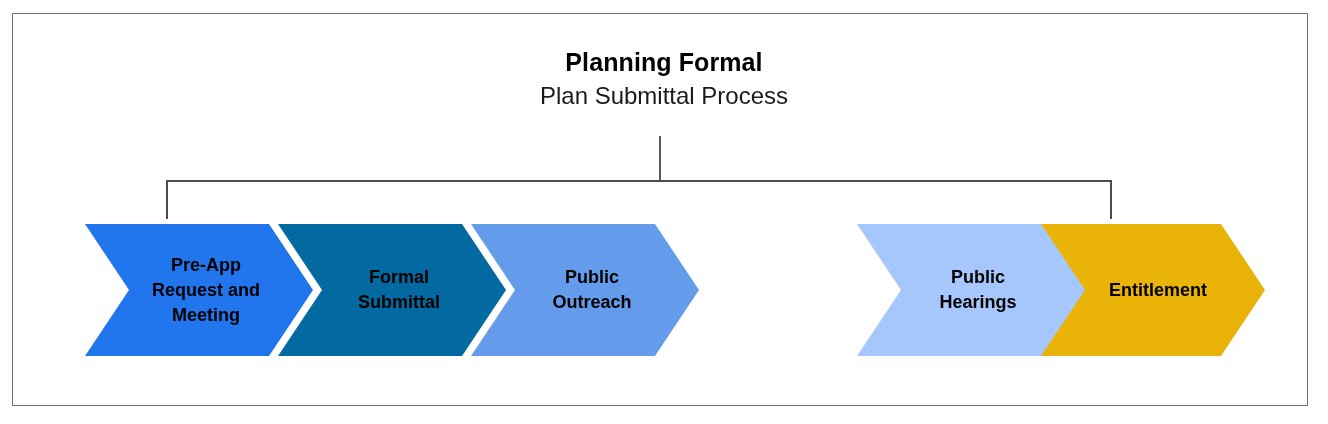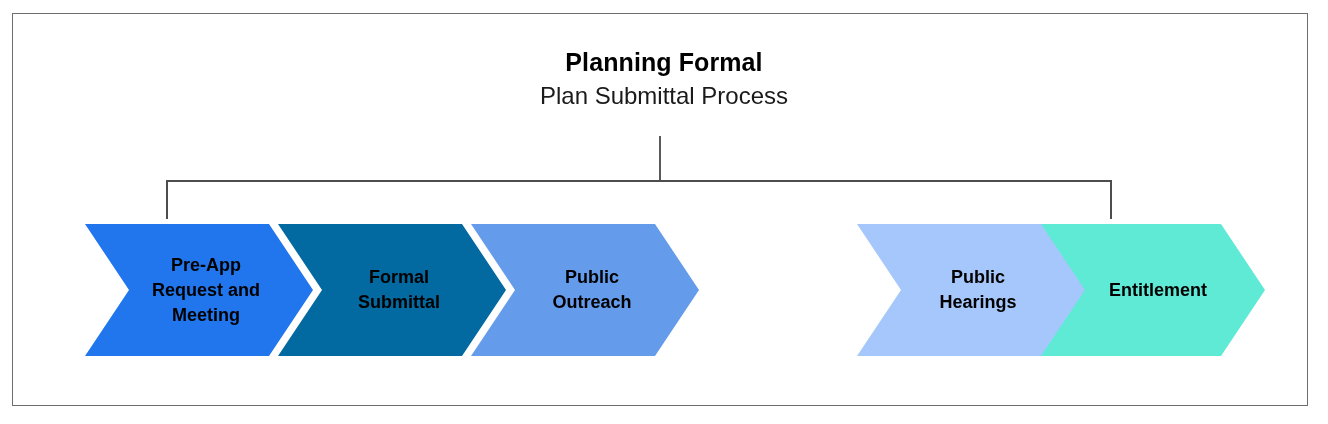--- a/index.html
+++ b/index.html
@@ -147,18 +147,18 @@
       <span class="chev-label">Public
 Outreach</span>
     </div>
 
 
     <div class="chev" style="left: 844px; width: 228px; background: rgb(165, 199, 251); z-index: 2;">
       <span class="chev-label">Public
 Hearings</span>
     </div>
 
-    <div class="chev" style="left: 1024px; width: 228px; background: #5eead4; z-index: 1;">
+    <div class="chev" style="left: 1024px; width: 228px; background: #eab308; z-index: 1;">
       <span class="chev-label">Entitlement</span>
     </div>
 
   </div>
 </div>
 
 </body></html>

